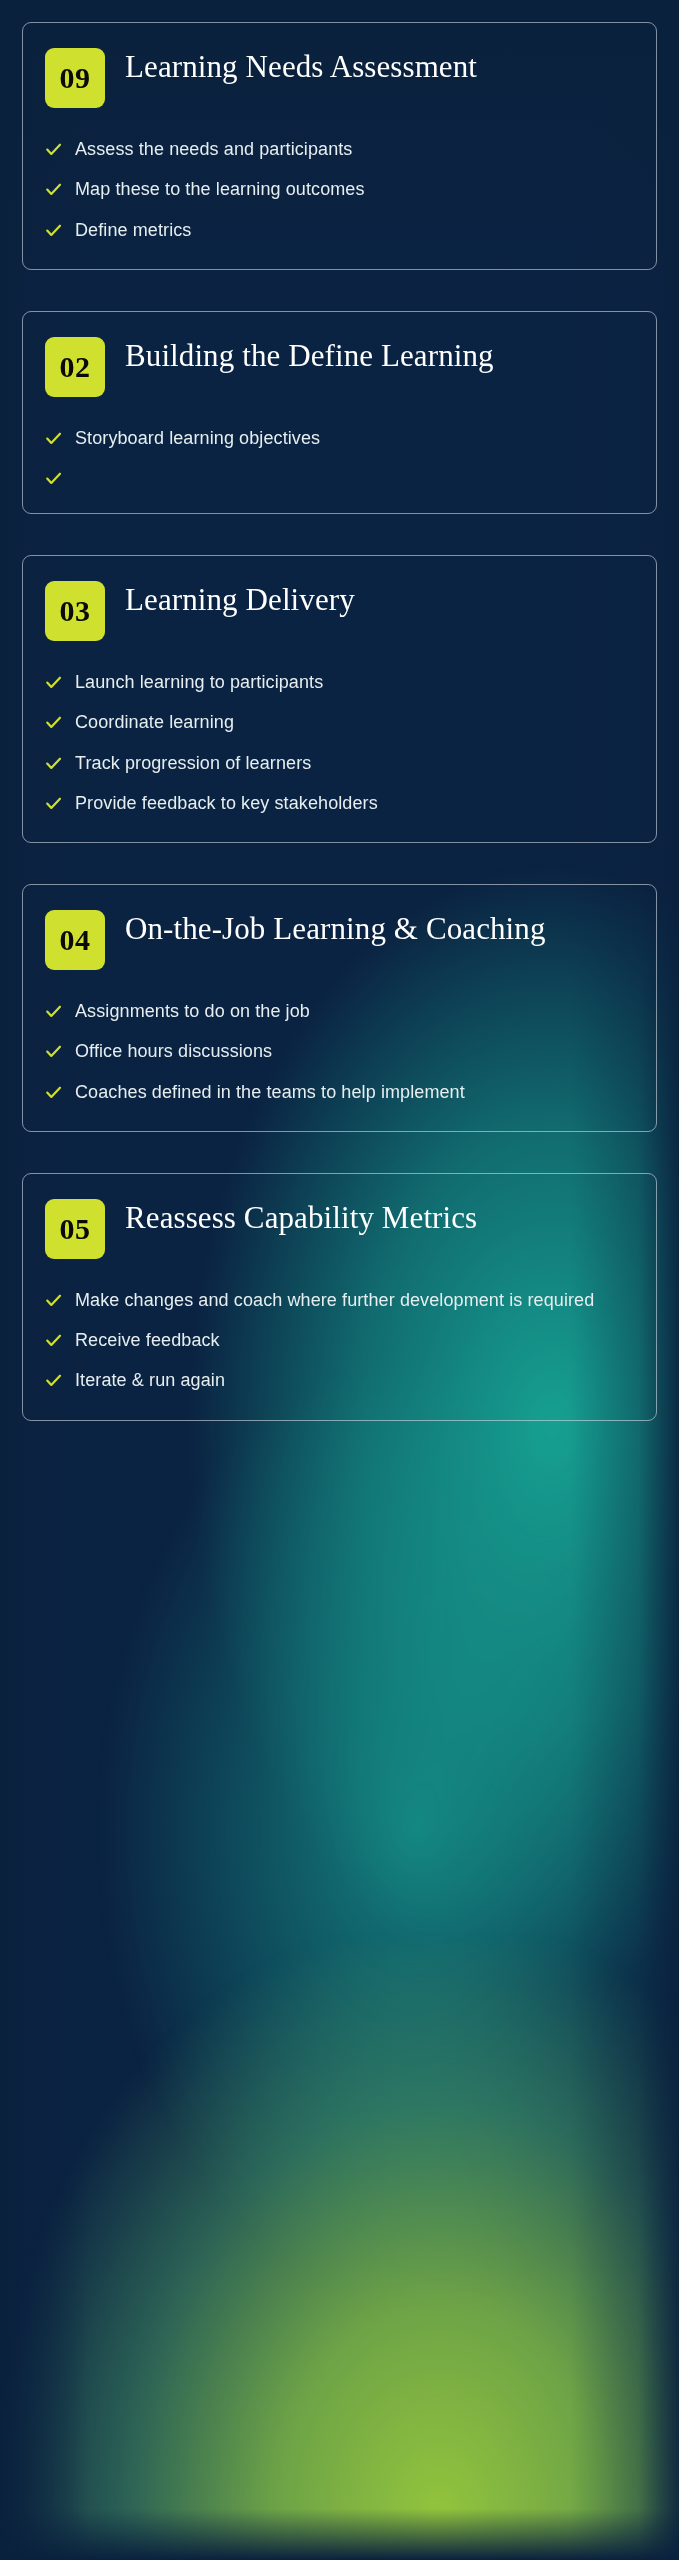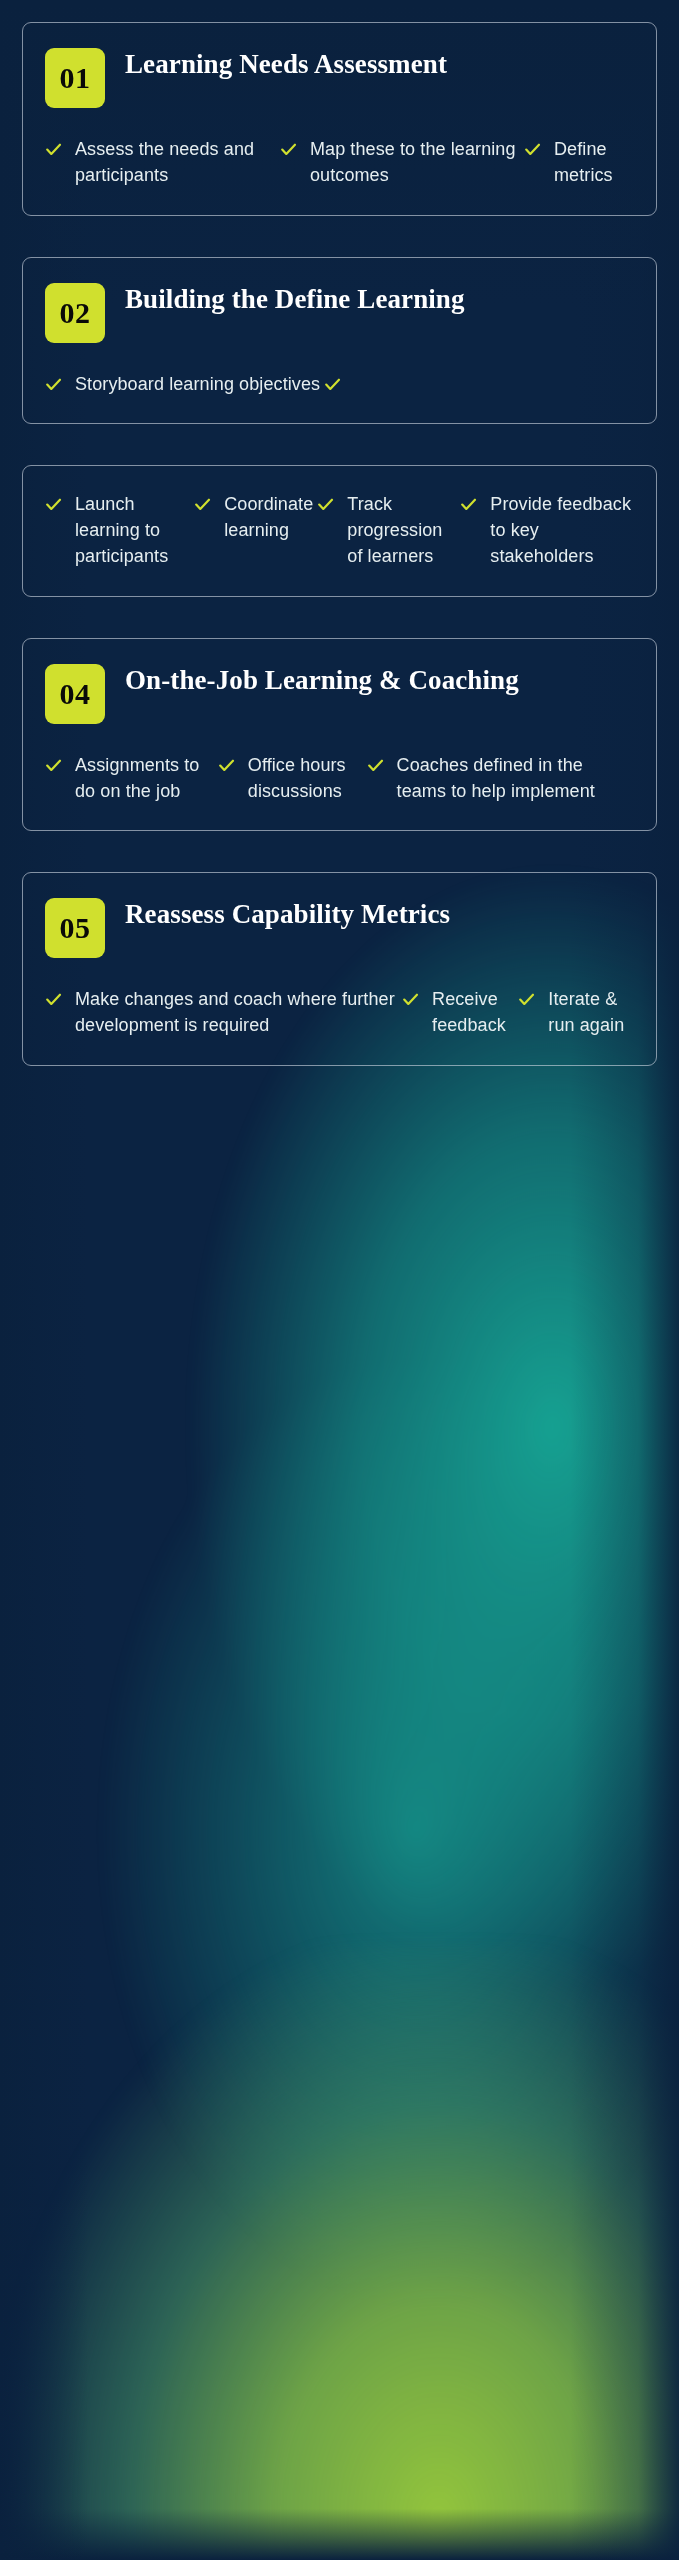--- a/index.html
+++ b/index.html
@@ -97,33 +97,33 @@
     justify-content: center;
     font-family: "Liberation Serif", serif;
     font-size: 30px;
     font-weight: 700;
     color: #0a0a08;
     letter-spacing: 0.4px;
   }
 
   .card-title {
     font-family: "Liberation Serif", serif;
-    font-size: 27px;
-    font-weight: 700;
+    font-size: 31px;
+    font-weight: 400;
     line-height: 1.18;
     color: #ffffff;
     letter-spacing: 0.1px;
     padding-top: 1px;
   }
 
   .bullets {
     list-style: none;
     display: flex;
-    flex-direction: row;
-    gap: 4px;
+    flex-direction: column;
+    gap: 14px;
   }
 
   .bullet {
     display: flex;
     align-items: flex-start;
     gap: 13px;
   }
 
   .check {
     flex: 0 0 auto;
@@ -146,21 +146,21 @@
 <body>
 
 <div id="bg-base"></div>
 <div id="bg-glow-teal"></div>
 <div id="bg-glow-lime"></div>
 <div id="bg-vignette"></div>
 
 <div id="cards">
     <div class="card">
       <div class="card-head">
-        <div class="badge">01</div>
+        <div class="badge">09</div>
         <div class="card-title">Learning Needs Assessment</div>
       </div>
       <ul class="bullets">
         <li class="bullet">
           <span class="check">
             <svg viewBox="0 0 20 20">
               <path d="M2.6 10.1 L7.4 15.2 L17.6 4.4" fill="none" stroke="#d0e02e" stroke-width="2.6" stroke-linecap="round" stroke-linejoin="round"></path>
             </svg>
           </span>
           <span class="bullet-text">Assess the needs and participants</span>
@@ -200,20 +200,24 @@
         <li class="bullet">
           <span class="check">
             <svg viewBox="0 0 20 20">
               <path d="M2.6 10.1 L7.4 15.2 L17.6 4.4" fill="none" stroke="#d0e02e" stroke-width="2.6" stroke-linecap="round" stroke-linejoin="round"></path>
             </svg>
           </span>
         </li>
       </ul>
     </div>
     <div class="card">
+      <div class="card-head">
+        <div class="badge">03</div>
+        <div class="card-title">Learning Delivery</div>
+      </div>
       <ul class="bullets">
         <li class="bullet">
           <span class="check">
             <svg viewBox="0 0 20 20">
               <path d="M2.6 10.1 L7.4 15.2 L17.6 4.4" fill="none" stroke="#d0e02e" stroke-width="2.6" stroke-linecap="round" stroke-linejoin="round"></path>
             </svg>
           </span>
           <span class="bullet-text">Launch learning to participants</span>
         </li>
         <li class="bullet">

